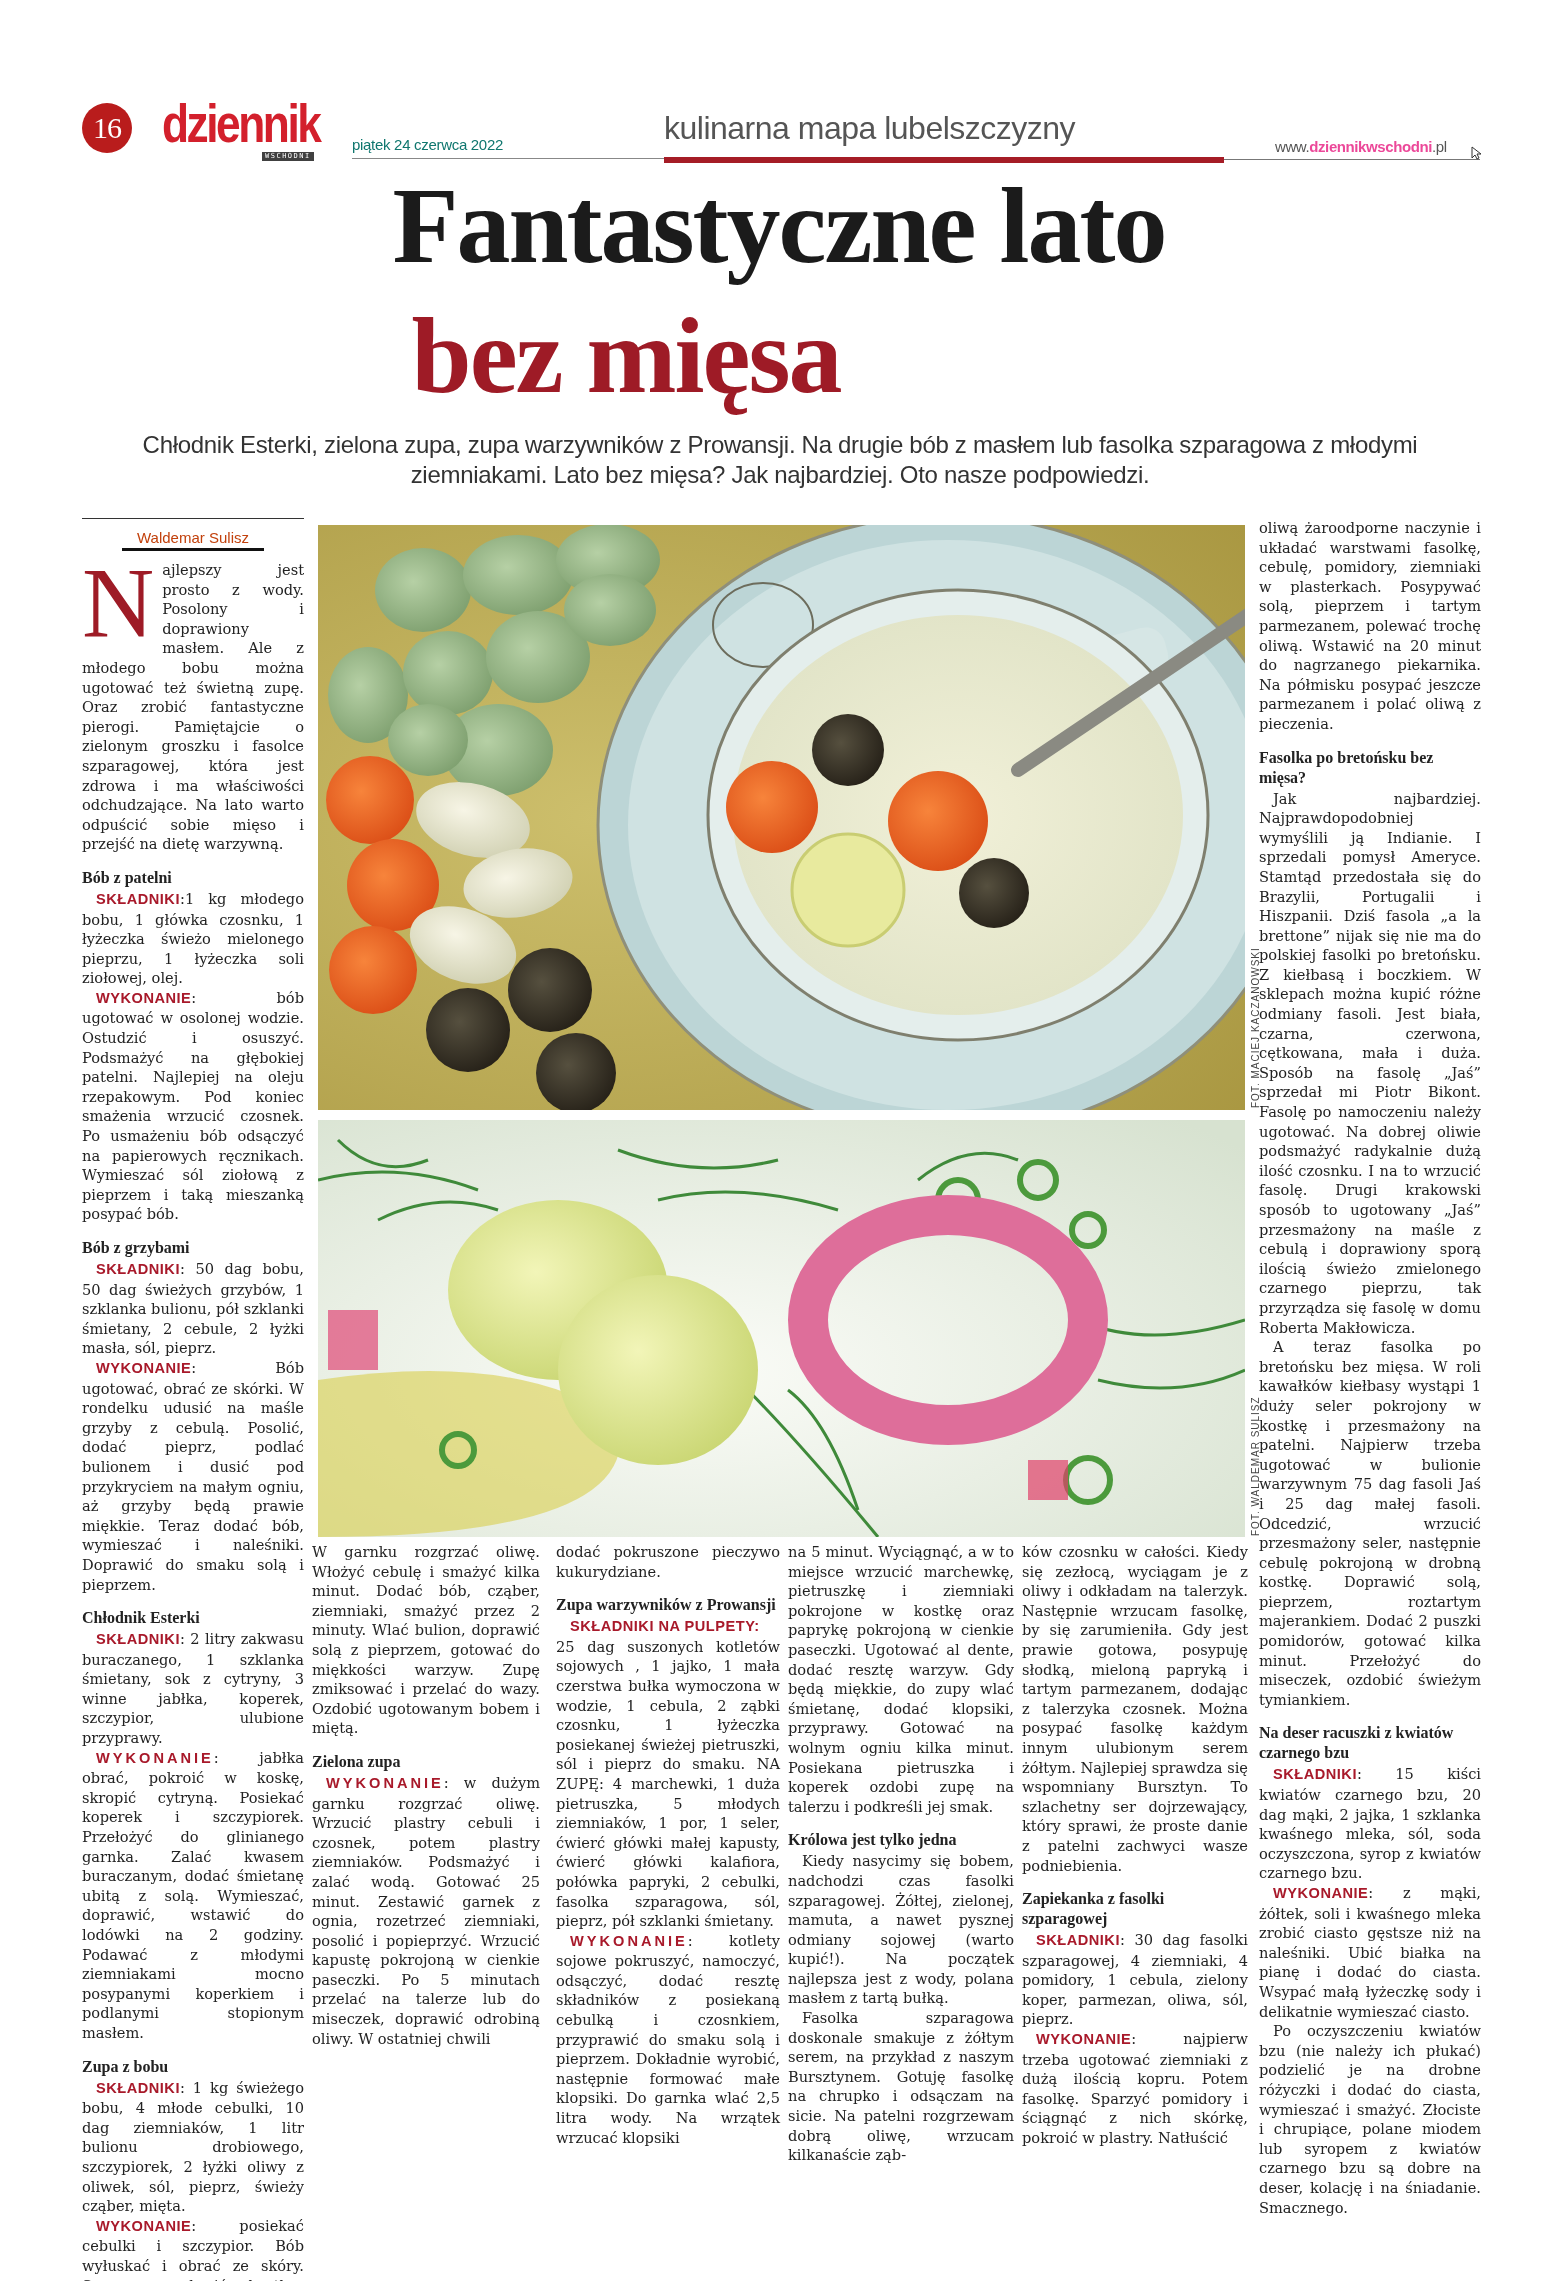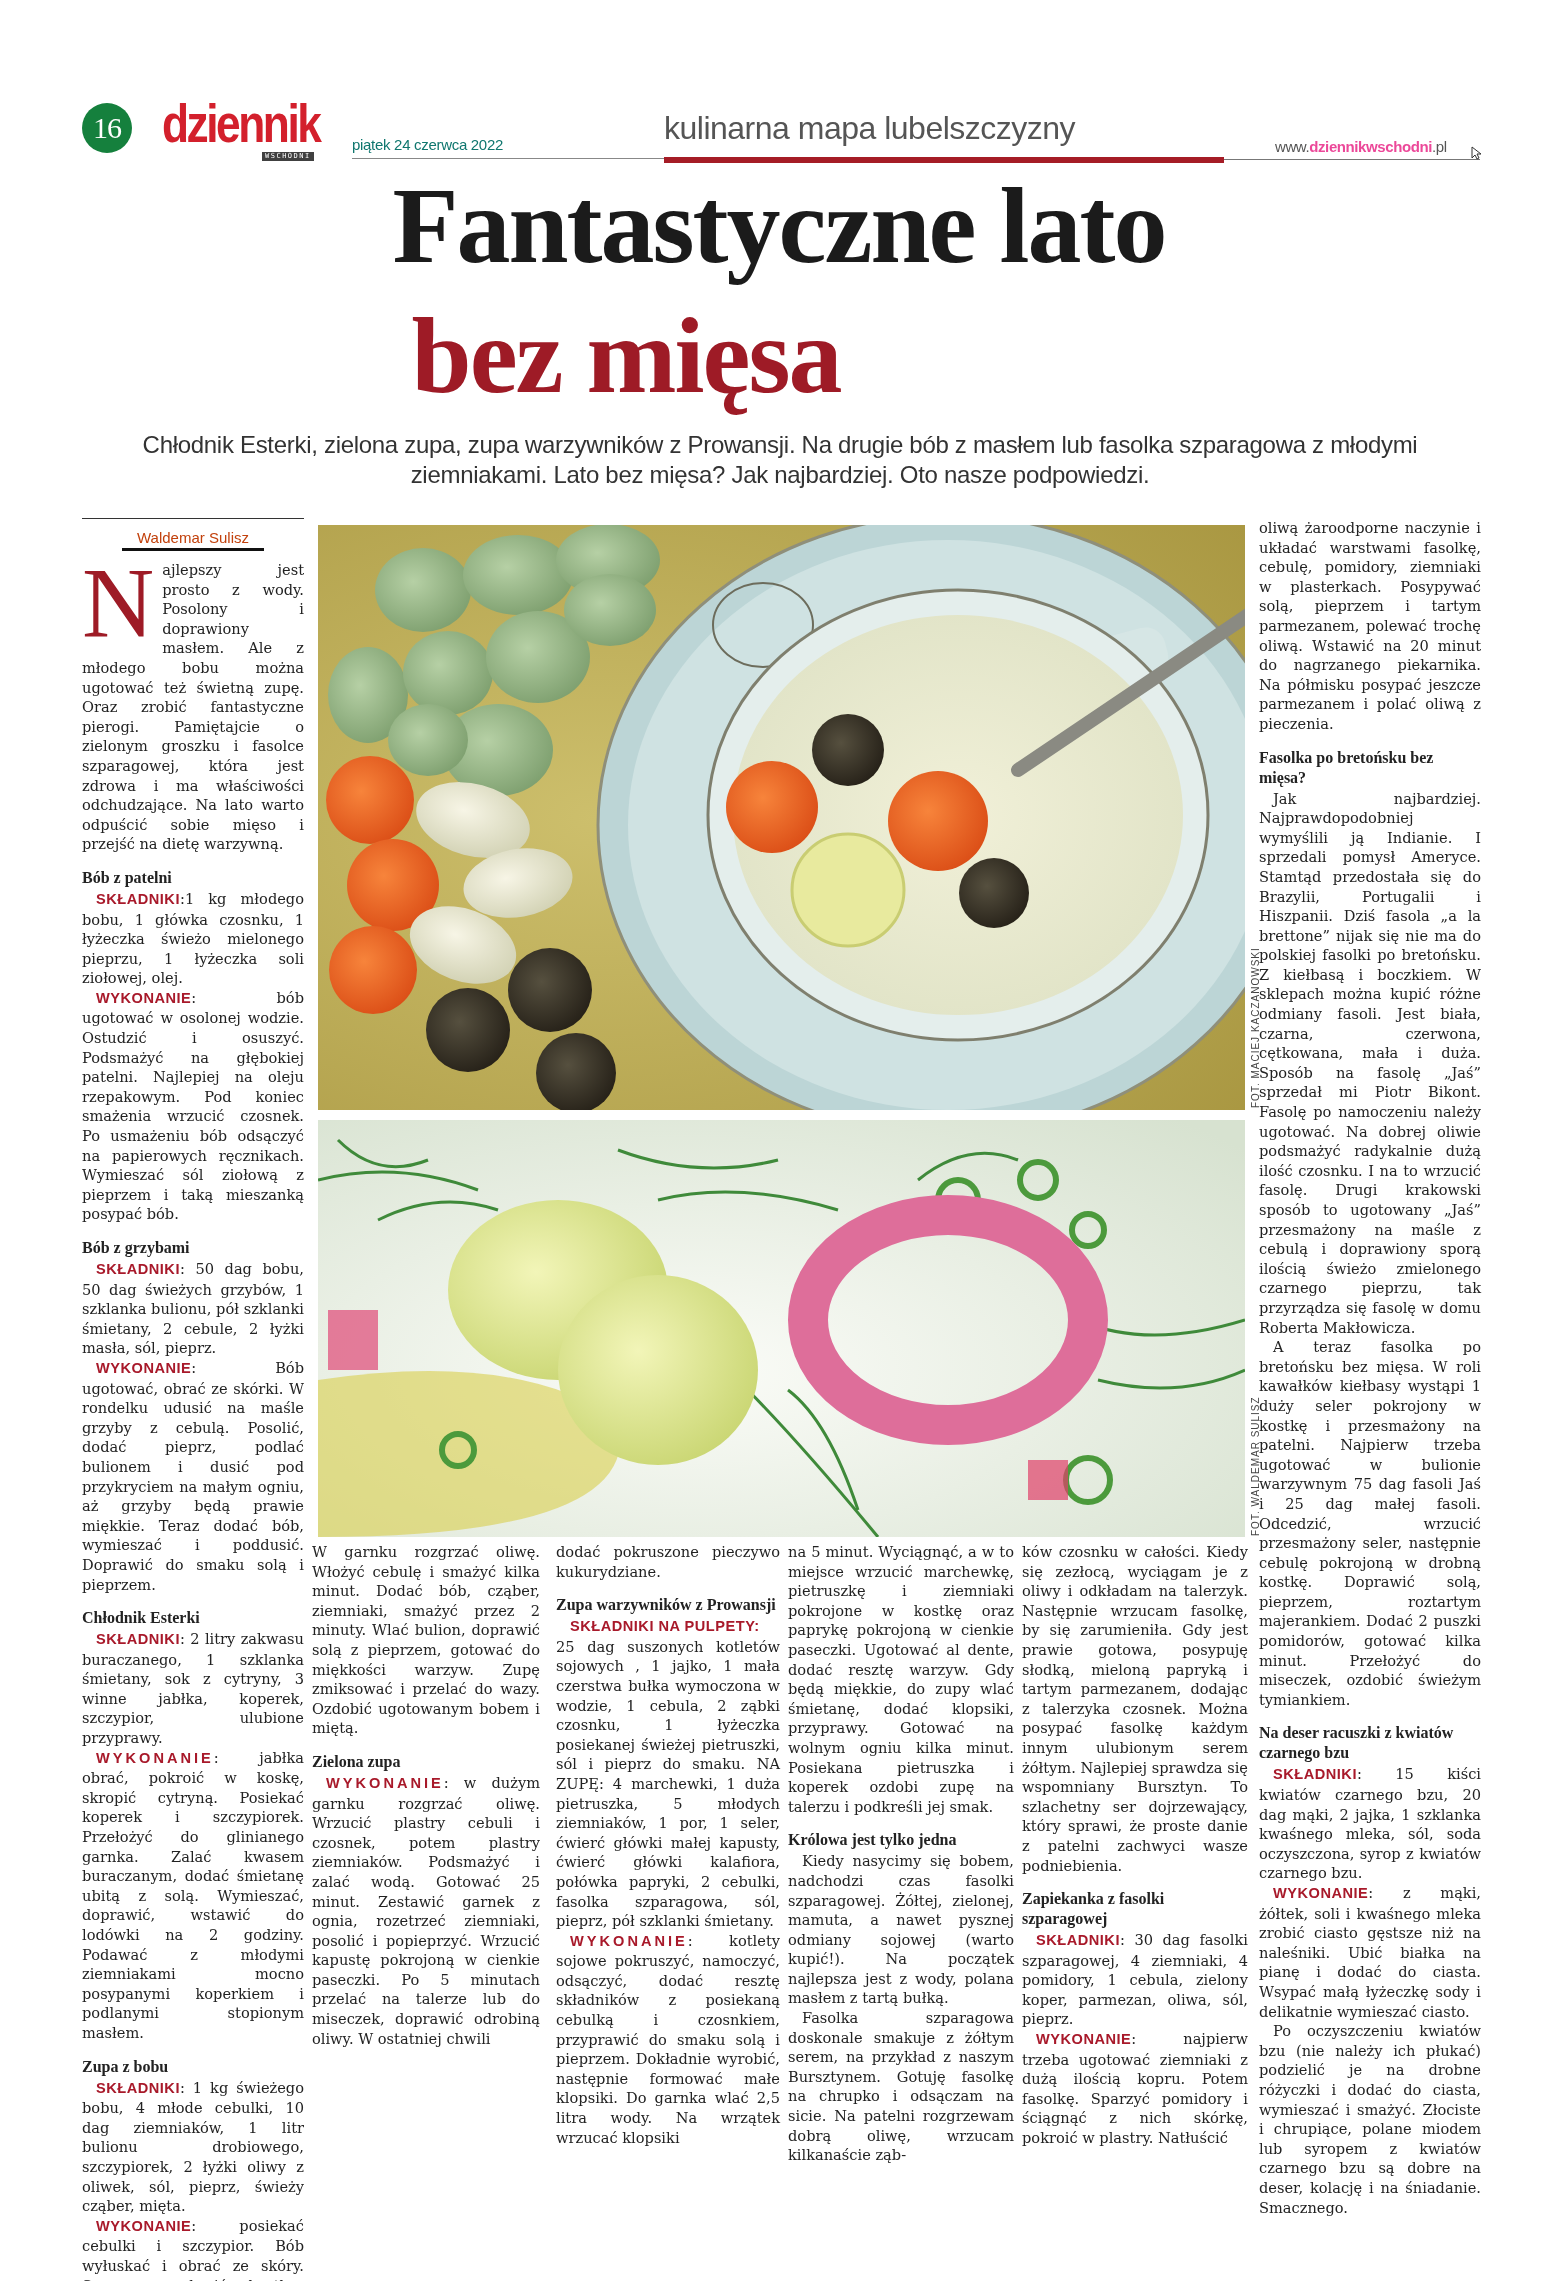--- a/index.html
+++ b/index.html
@@ -1,21 +1,21 @@
 <!DOCTYPE html>
 <html><head>
 <meta charset="utf-8">
 <style>
   * { box-sizing: border-box; margin: 0; padding: 0; }
   html, body { width: 1558px; height: 2281px; background: #ffffff; overflow: hidden; }
   body { position: relative; font-family: "DejaVu Serif", serif; color: #222; }
 
   
   .masthead { position: absolute; left: 0; top: 0; width: 1558px; height: 170px; }
-  .page-num { position: absolute; left: 82px; top: 103px; width: 50px; height: 50px; border-radius: 50%; background: #15803d; color: #fff;
+  .page-num { position: absolute; left: 82px; top: 103px; width: 50px; height: 50px; border-radius: 50%; background: #b91c1c; color: #fff;
               font-family: "Liberation Serif", serif; font-size: 30px; line-height: 50px; text-align: center; letter-spacing: -1px; }
   .logo { position: absolute; left: 162px; top: 96px; font-family: "Liberation Sans", sans-serif; font-weight: 700; color: #d3202c;
           font-size: 54px; line-height: 54px; letter-spacing: -3px; transform: scaleX(0.82); transform-origin: left top; }
   .logo-sub { position: absolute; left: 262px; top: 152px; background: #404040; color: #fff; font-family: "DejaVu Sans Mono", monospace;
               font-size: 7px; line-height: 9px; padding: 0 3px; letter-spacing: 1.5px; }
   .dateline { position: absolute; left: 352px; top: 136px; font-family: "Liberation Sans", sans-serif; font-size: 15px; color: #0f766e; letter-spacing: -0.3px; }
   .rule-left { position: absolute; left: 352px; top: 158px; width: 312px; height: 1px; background: #888; }
   .section-title { position: absolute; left: 664px; top: 110px; font-family: "Liberation Sans", sans-serif; font-size: 32px; color: #555;
                    font-weight: 300; letter-spacing: -0.5px; }
   .section-bar { position: absolute; left: 664px; top: 157px; width: 560px; height: 6px; background: #a51c26; }
@@ -89,21 +89,21 @@
   </div>
   <span class="dropcap">N</span>
   <p>ajlepszy jest prosto z wody. Posolony i doprawiony masłem. Ale z młodego bobu można ugotować też świetną zupę. Oraz zrobić fantastyczne pierogi. Pamiętajcie o zielonym groszku i fasolce szparagowej, która jest zdrowa i ma właściwości odchudzające. Na lato warto odpuścić sobie mięso i przejść na dietę warzywną.</p>
 
   <h3>Bób z patelni</h3>
   <p class="ind"><span class="kw">SKŁADNIKI</span><span>:1 kg młodego bobu, 1 główka czosnku, 1 łyżeczka świeżo mielonego pieprzu, 1 łyżeczka soli ziołowej, olej.</span></p>
   <p class="ind"><span class="kw">WYKONANIE</span><span>: bób ugotować w osolonej wodzie. Ostudzić i osuszyć. Podsmażyć na głębokiej patelni. Najlepiej na oleju rzepakowym. Pod koniec smażenia wrzucić czosnek. Po usmażeniu bób odsączyć na papierowych ręcznikach. Wymieszać sól ziołową z pieprzem i taką mieszanką posypać bób.</span></p>
 
   <h3>Bób z grzybami</h3>
   <p class="ind"><span class="kw">SKŁADNIKI</span><span>: 50 dag bobu, 50 dag świeżych grzybów, 1 szklanka bulionu, pół szklanki śmietany, 2 cebule, 2 łyżki masła, sól, pieprz.</span></p>
-  <p class="ind"><span class="kw">WYKONANIE</span><span>: Bób ugotować, obrać ze skórki. W rondelku udusić na maśle grzyby z cebulą. Posolić, dodać pieprz, podlać bulionem i dusić pod przykryciem na małym ogniu, aż grzyby będą prawie miękkie. Teraz dodać bób, wymieszać i poddusić. Doprawić do smaku solą i pieprzem.</span></p>
+  <p class="ind"><span class="kw">WYKONANIE</span><span>: Bób ugotować, obrać ze skórki. W rondelku udusić na maśle grzyby z cebulą. Posolić, dodać pieprz, podlać bulionem i dusić pod przykryciem na małym ogniu, aż grzyby będą prawie miękkie. Teraz dodać bób, wymieszać i naleśniki. Doprawić do smaku solą i pieprzem.</span></p>
 
   <h3>Chłodnik Esterki</h3>
   <p class="ind"><span class="kw">SKŁADNIKI</span><span>: 2 litry zakwasu buraczanego, 1 szklanka śmietany, sok z cytryny, 3 winne jabłka, koperek, szczypior, ulubione przyprawy.</span></p>
   <p class="ind"><span class="kw kw-wide">WYKONANIE</span><span>: jabłka obrać, pokroić w koskę, skropić cytryną. Posiekać koperek i szczypiorek. Przełożyć do glinianego garnka. Zalać kwasem buraczanym, dodać śmietanę ubitą z solą. Wymieszać, doprawić, wstawić do lodówki na 2 godziny. Podawać z młodymi ziemniakami mocno posypanymi koperkiem i podlanymi stopionym masłem.</span></p>
 
   <h3>Zupa z bobu</h3>
   <p class="ind"><span class="kw">SKŁADNIKI</span><span>: 1 kg świeżego bobu, 4 młode cebulki, 10 dag ziemniaków, 1 litr bulionu drobiowego, szczypiorek, 2 łyżki oliwy z oliwek, sól, pieprz, świeży cząber, mięta.</span></p>
   <p class="ind"><span class="kw">WYKONANIE</span><span>: posiekać cebulki i szczypior. Bób wyłuskać i obrać ze skóry. Smacznego pokroić w kostkę.</span></p>
 </div>
 

